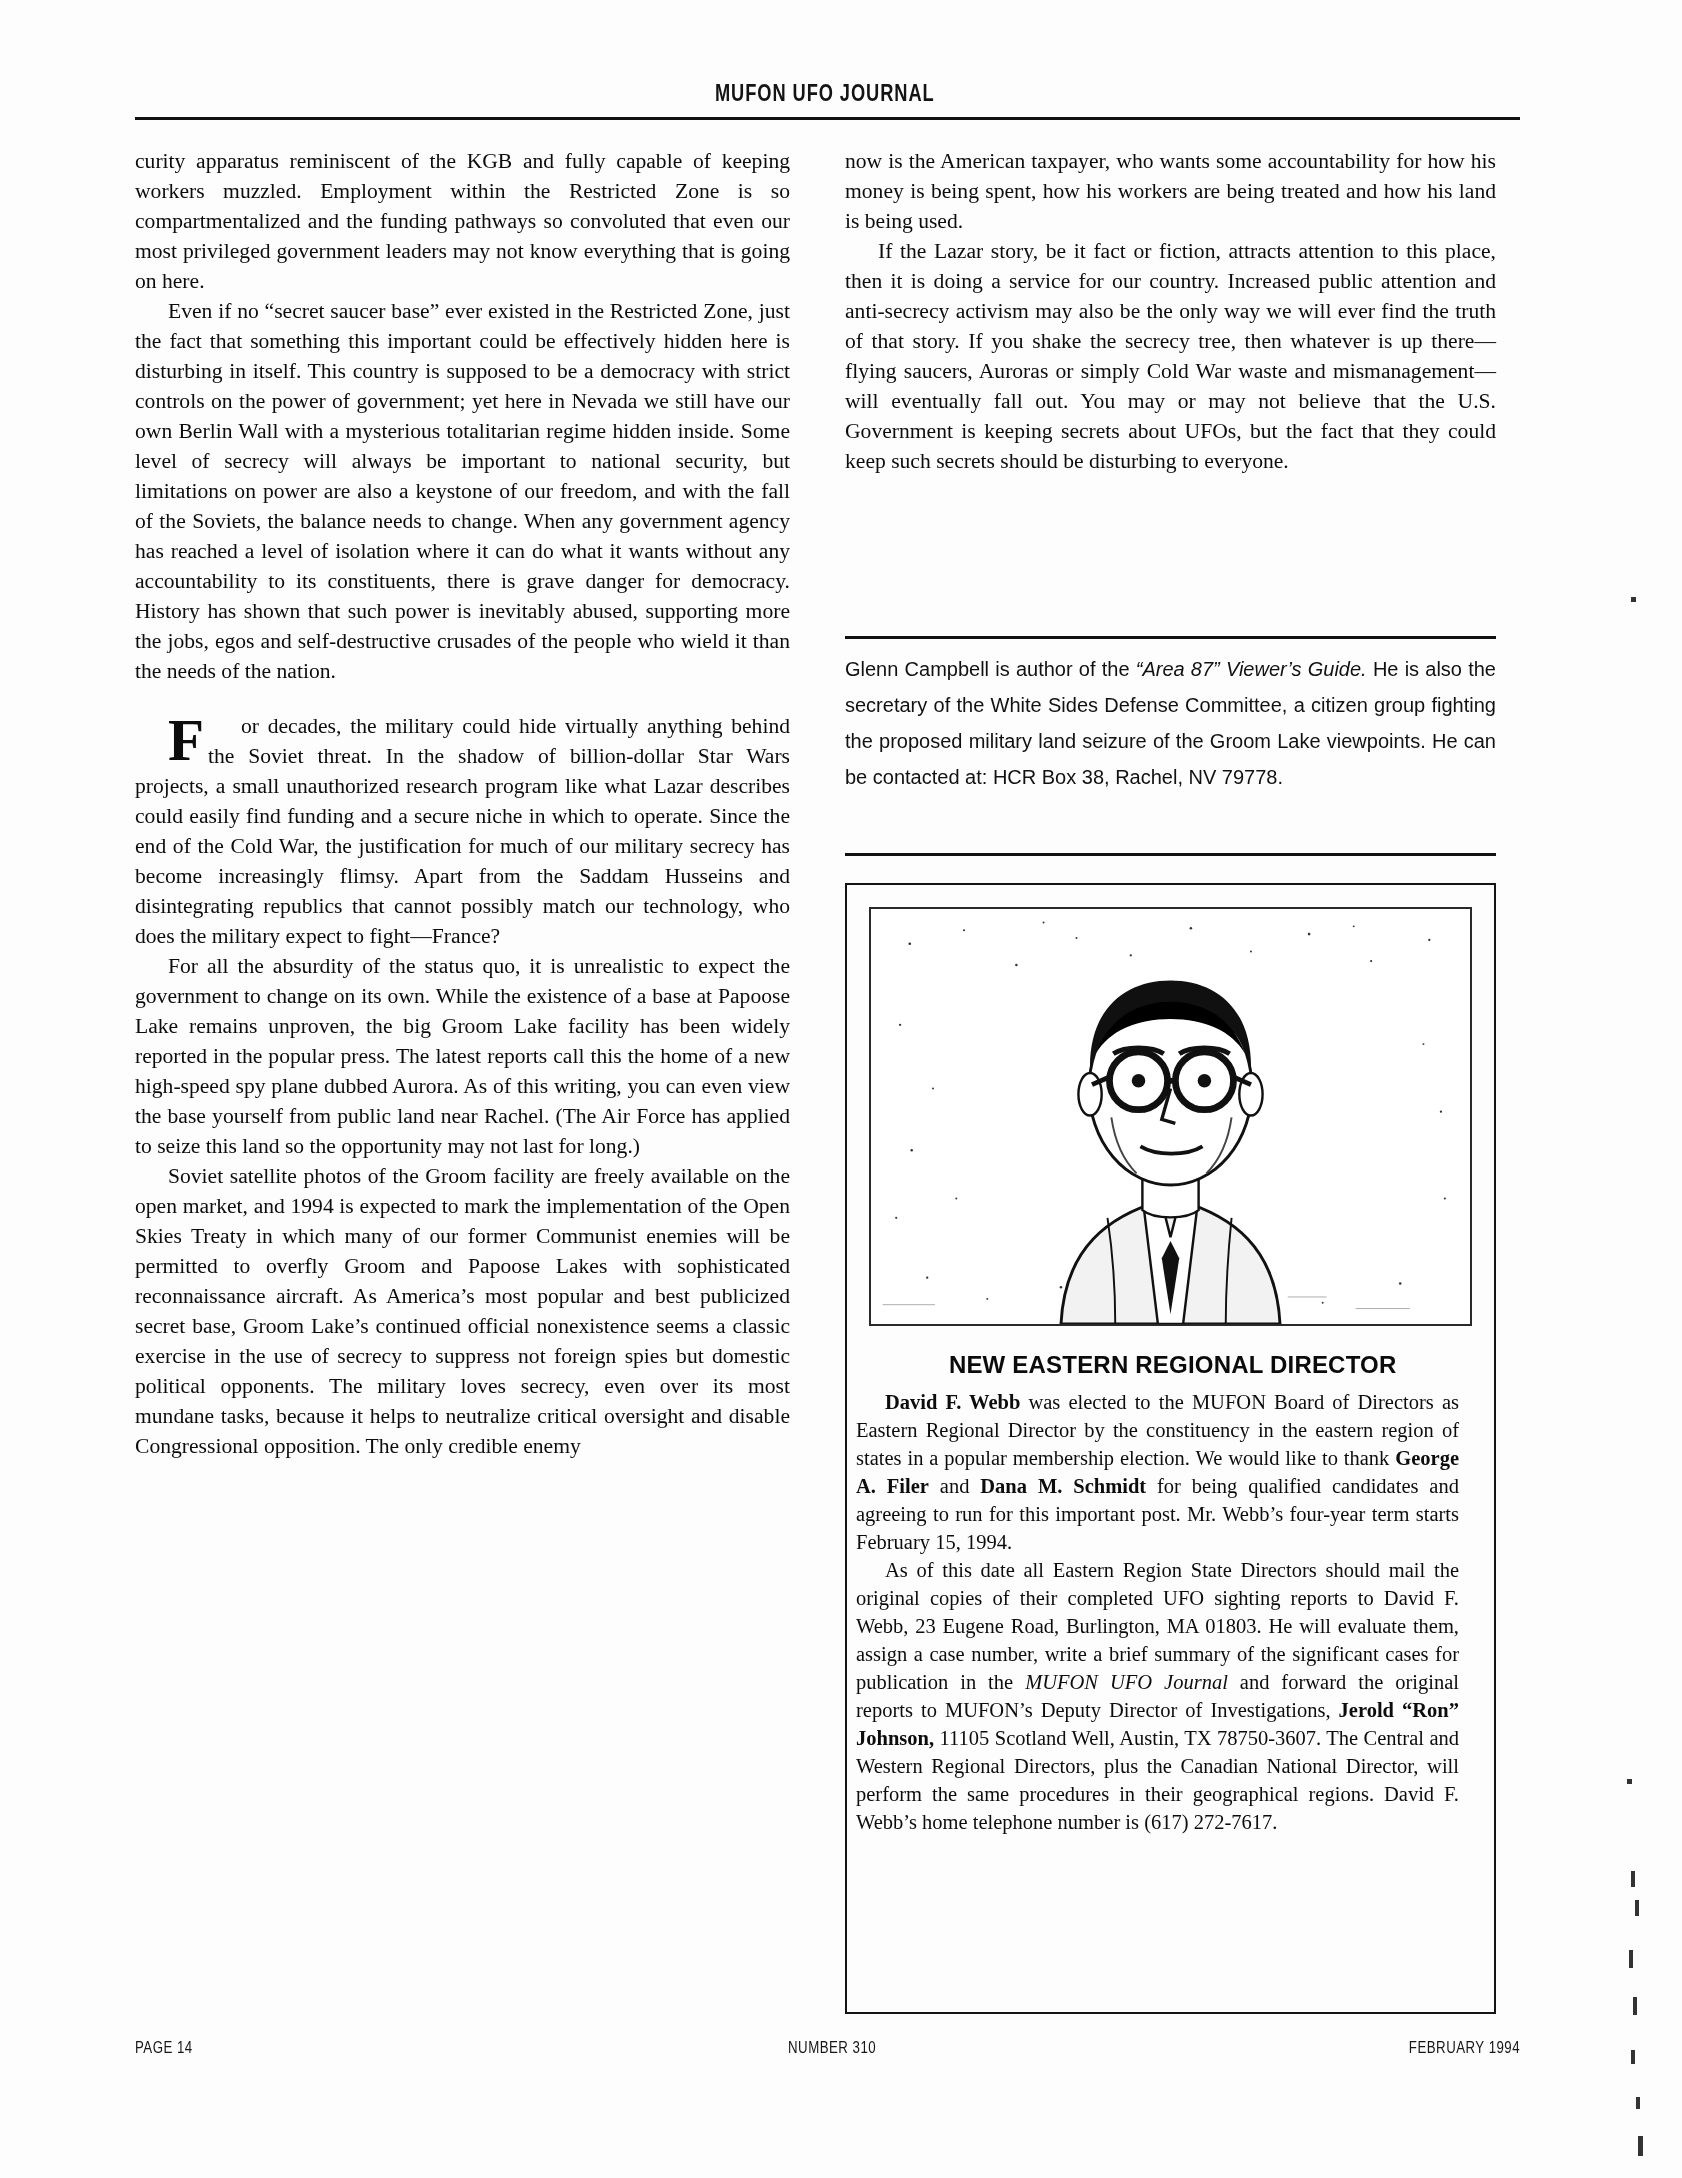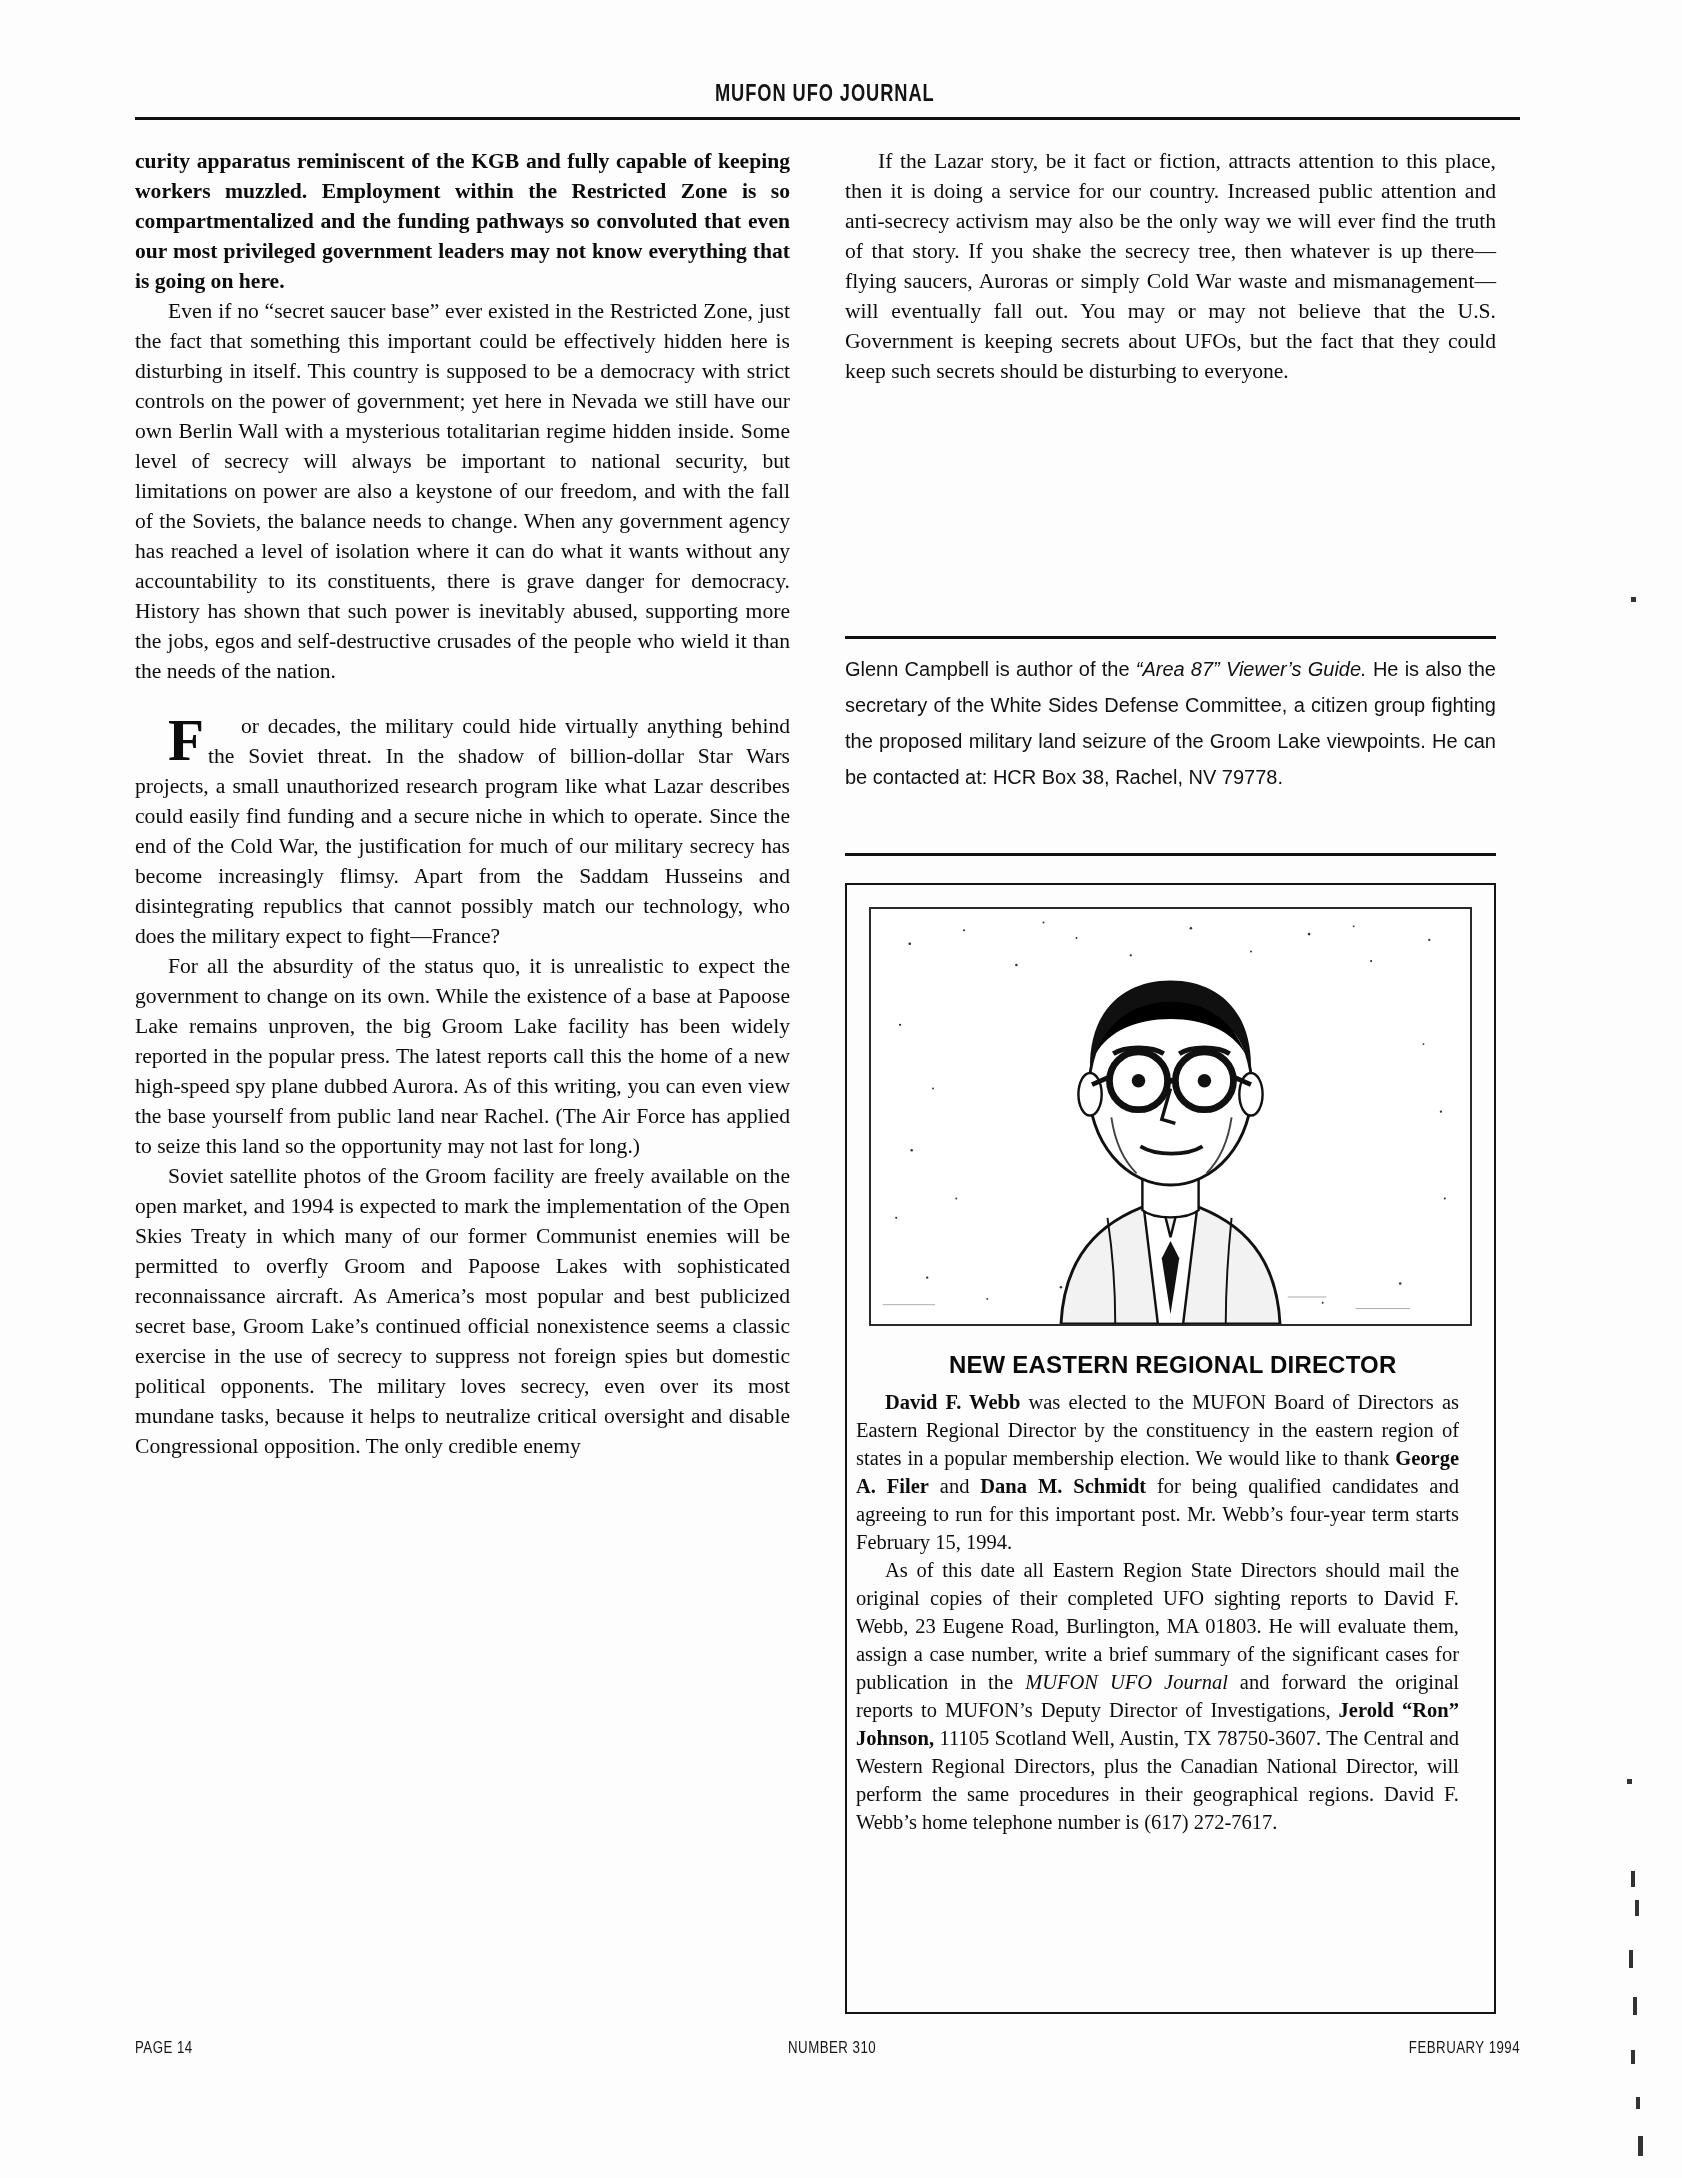--- a/index.html
+++ b/index.html
@@ -63,21 +63,21 @@
     hyphens: manual;
     color: #0c0c0c;
   }
   .col-left  { left: 135px; }
   .col-right { left: 845px; width: 651px; }
 
   .col p {
     margin: 0;
     text-indent: 33px;
   }
-  .col p.noindent { text-indent: 0; font-weight: bold; }
+  .col p.noindent { text-indent: 0; }
   .col p.gap { margin-top: 25px; }
 
   
   .dropcap-para {
     margin: 0;
     text-indent: 0;
   }
   .dropcap {
     float: left;
     font-family: "Liberation Serif", serif;
@@ -214,20 +214,21 @@
 
     <p class="dropcap-para gap">
       <span class="dropcap">F</span><span>or decades, the military could hide virtually anything behind the Soviet threat. In the shadow of billion-dollar Star Wars projects, a small unauthorized research program like what Lazar describes could easily find funding and a secure niche in which to operate. Since the end of the Cold War, the justification for much of our military secrecy has become increasingly flimsy. Apart from the Saddam Husseins and disintegrating republics that cannot possibly match our technology, who does the military expect to fight—France?</span>
     </p>
 
     <p>For all the absurdity of the status quo, it is unrealistic to expect the government to change on its own. While the existence of a base at Papoose Lake remains unproven, the big Groom Lake facility has been widely reported in the popular press. The latest reports call this the home of a new high-speed spy plane dubbed Aurora. As of this writing, you can even view the base yourself from public land near Rachel. (The Air Force has applied to seize this land so the opportunity may not last for long.)</p>
     <p>Soviet satellite photos of the Groom facility are freely available on the open market, and 1994 is expected to mark the implementation of the Open Skies Treaty in which many of our former Communist enemies will be permitted to overfly Groom and Papoose Lakes with sophisticated reconnaissance aircraft. As America’s most popular and best publicized secret base, Groom Lake’s continued official nonexistence seems a classic exercise in the use of secrecy to suppress not foreign spies but domestic political opponents. The military loves secrecy, even over its most mundane tasks, because it helps to neutralize critical oversight and disable Congressional opposition. The only credible enemy</p>
   </div>
 
   <div class="col col-right">
+    <p class="noindent">now is the American taxpayer, who wants some accountability for how his money is being spent, how his workers are being treated and how his land is being used.</p>
     <p>If the Lazar story, be it fact or fiction, attracts attention to this place, then it is doing a service for our country. Increased public attention and anti-secrecy activism may also be the only way we will ever find the truth of that story. If you shake the secrecy tree, then whatever is up there—flying saucers, Auroras or simply Cold War waste and mismanagement—will eventually fall out. You may or may not believe that the U.S. Government is keeping secrets about UFOs, but the fact that they could keep such secrets should be disturbing to everyone.</p>
   </div>
 
   <div class="bio-rule-top"></div>
   <div class="bio">
     <span>Glenn Campbell is author of the </span><i>“Area 87” Viewer’s Guide.</i><span> He is also the secretary of the White Sides Defense Committee, a citizen group fighting the proposed military land seizure of the Groom Lake viewpoints. He can be contacted at: HCR Box 38, Rachel, NV 79778.</span>
   </div>
   <div class="bio-rule-bottom"></div>
 
   <div class="box">

